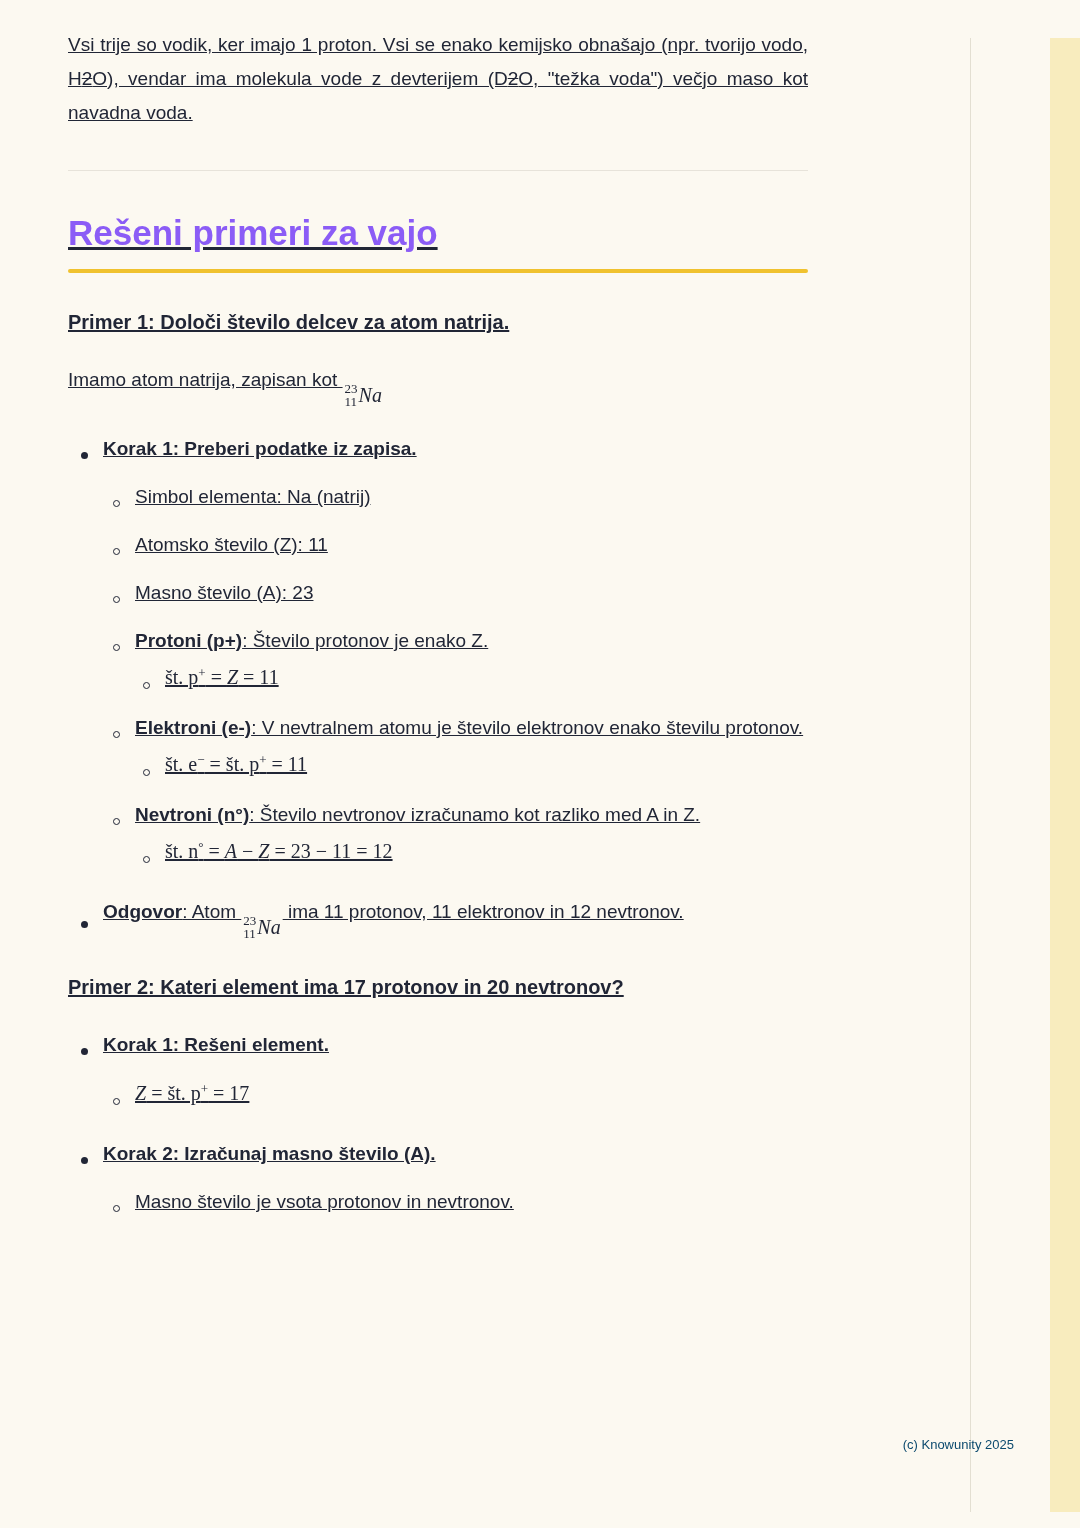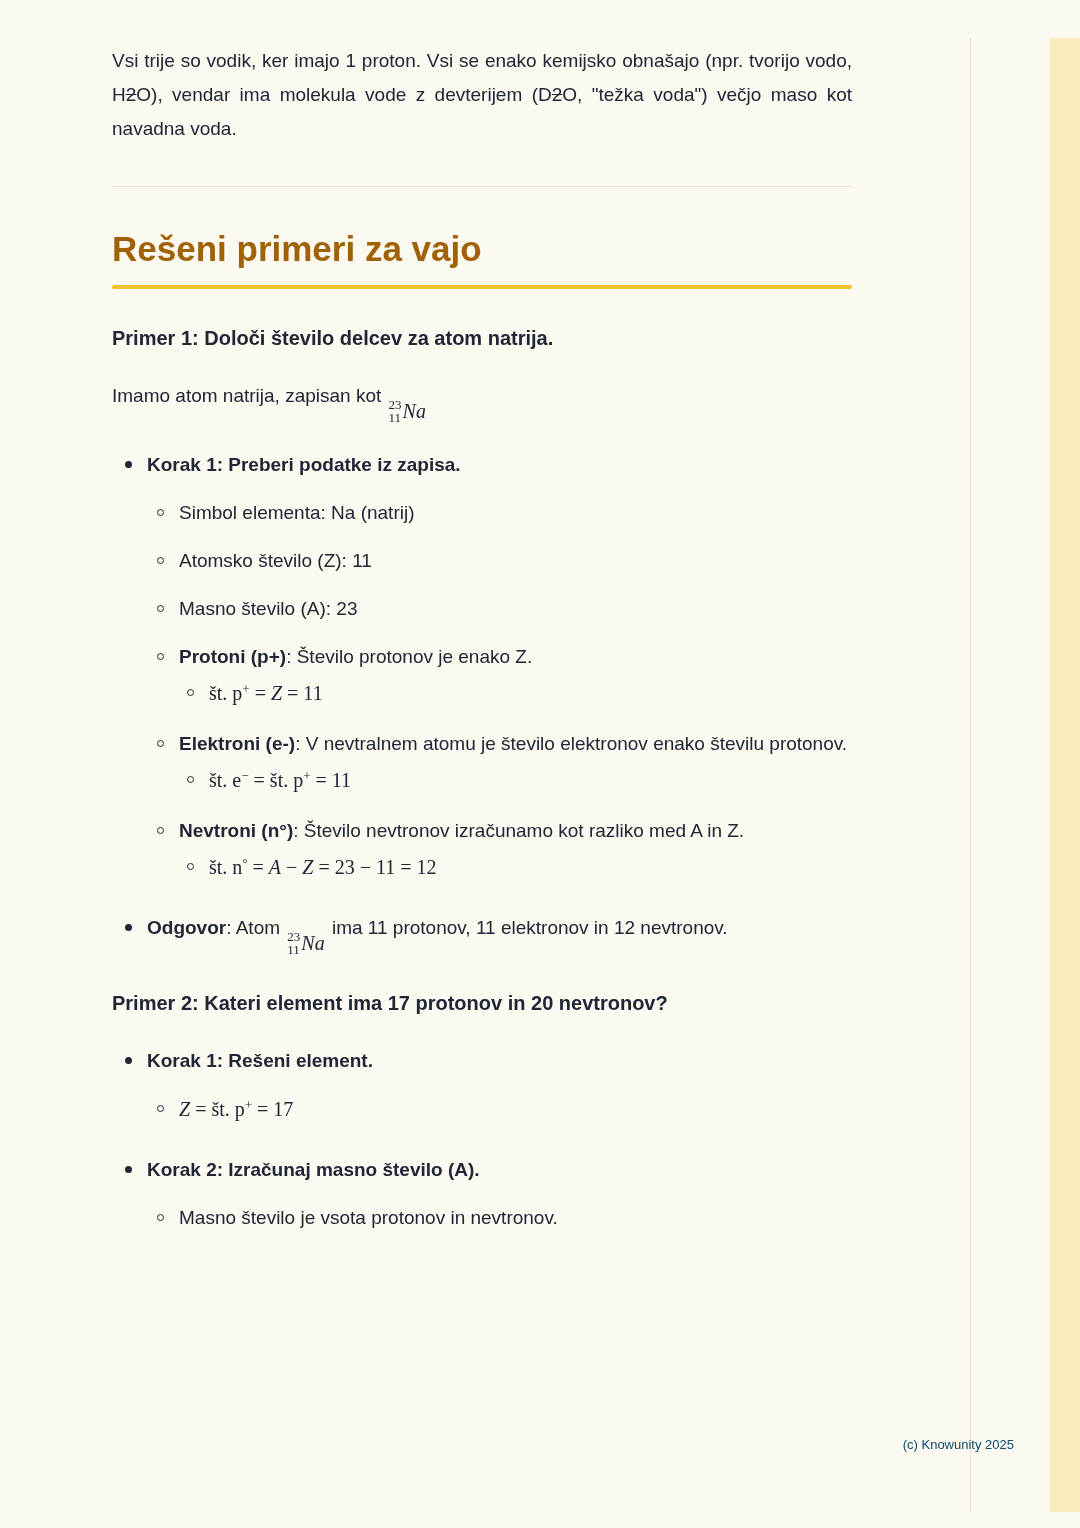--- a/index.html
+++ b/index.html
@@ -6,43 +6,44 @@
   html,body { width:1080px; height:1528px; }
   body {
     background:#FCF9F1;
     font-family:"Liberation Sans", sans-serif;
     color:#212636;
     position:relative;
     overflow:hidden;
   }
   .content {
     width:740px;
-    margin-left:112px;
-    padding-top:44px;
+    margin-left:68px;
+    padding-top:28px;
     font-size:19px;
     line-height:34px;
+    text-decoration:underline;
   }
   .para { text-align:justify; }
   .p-intro { margin-top:24px; }
   .divider { border:none; border-top:1px solid #E7E3DA; margin-top:40px; }
   .title {
     margin-top:40px;
     font-size:35px;
     line-height:44px;
     font-weight:700;
-    color:#a16207;
+    color:#8b5cf6;
   }
   .title-rule { height:4px; background:#F0C22F; margin-top:14px; border-radius:2px; }
   .subhead { font-weight:700; font-size:20px; }
   .sh1 { margin-top:32px; }
   .sh2 { margin-top:30px; }
   strong { font-weight:700; }
   .strike { text-decoration:line-through; }
 
-  .li { display:flex; align-items:flex-start; }
+  .li { display:flex; align-items:center; }
   .l1 { margin-top:24px; padding-left:13px; }
   .l2 { margin-top:14px; margin-left:45px; }
   .l3 { margin-top:2px;  margin-left:75px; }
   .marker { flex:none; margin-right:15px; margin-top:13px; }
   .dot  { width:7px; height:7px; border-radius:50%; background:#212636; }
   .circ { width:7px; height:7px; border-radius:50%; border:1.5px solid #212636; background:transparent; }
   .li-body { flex:1; min-width:0; text-align:justify; }
   .bold { font-weight:700; }
 
   .math {

